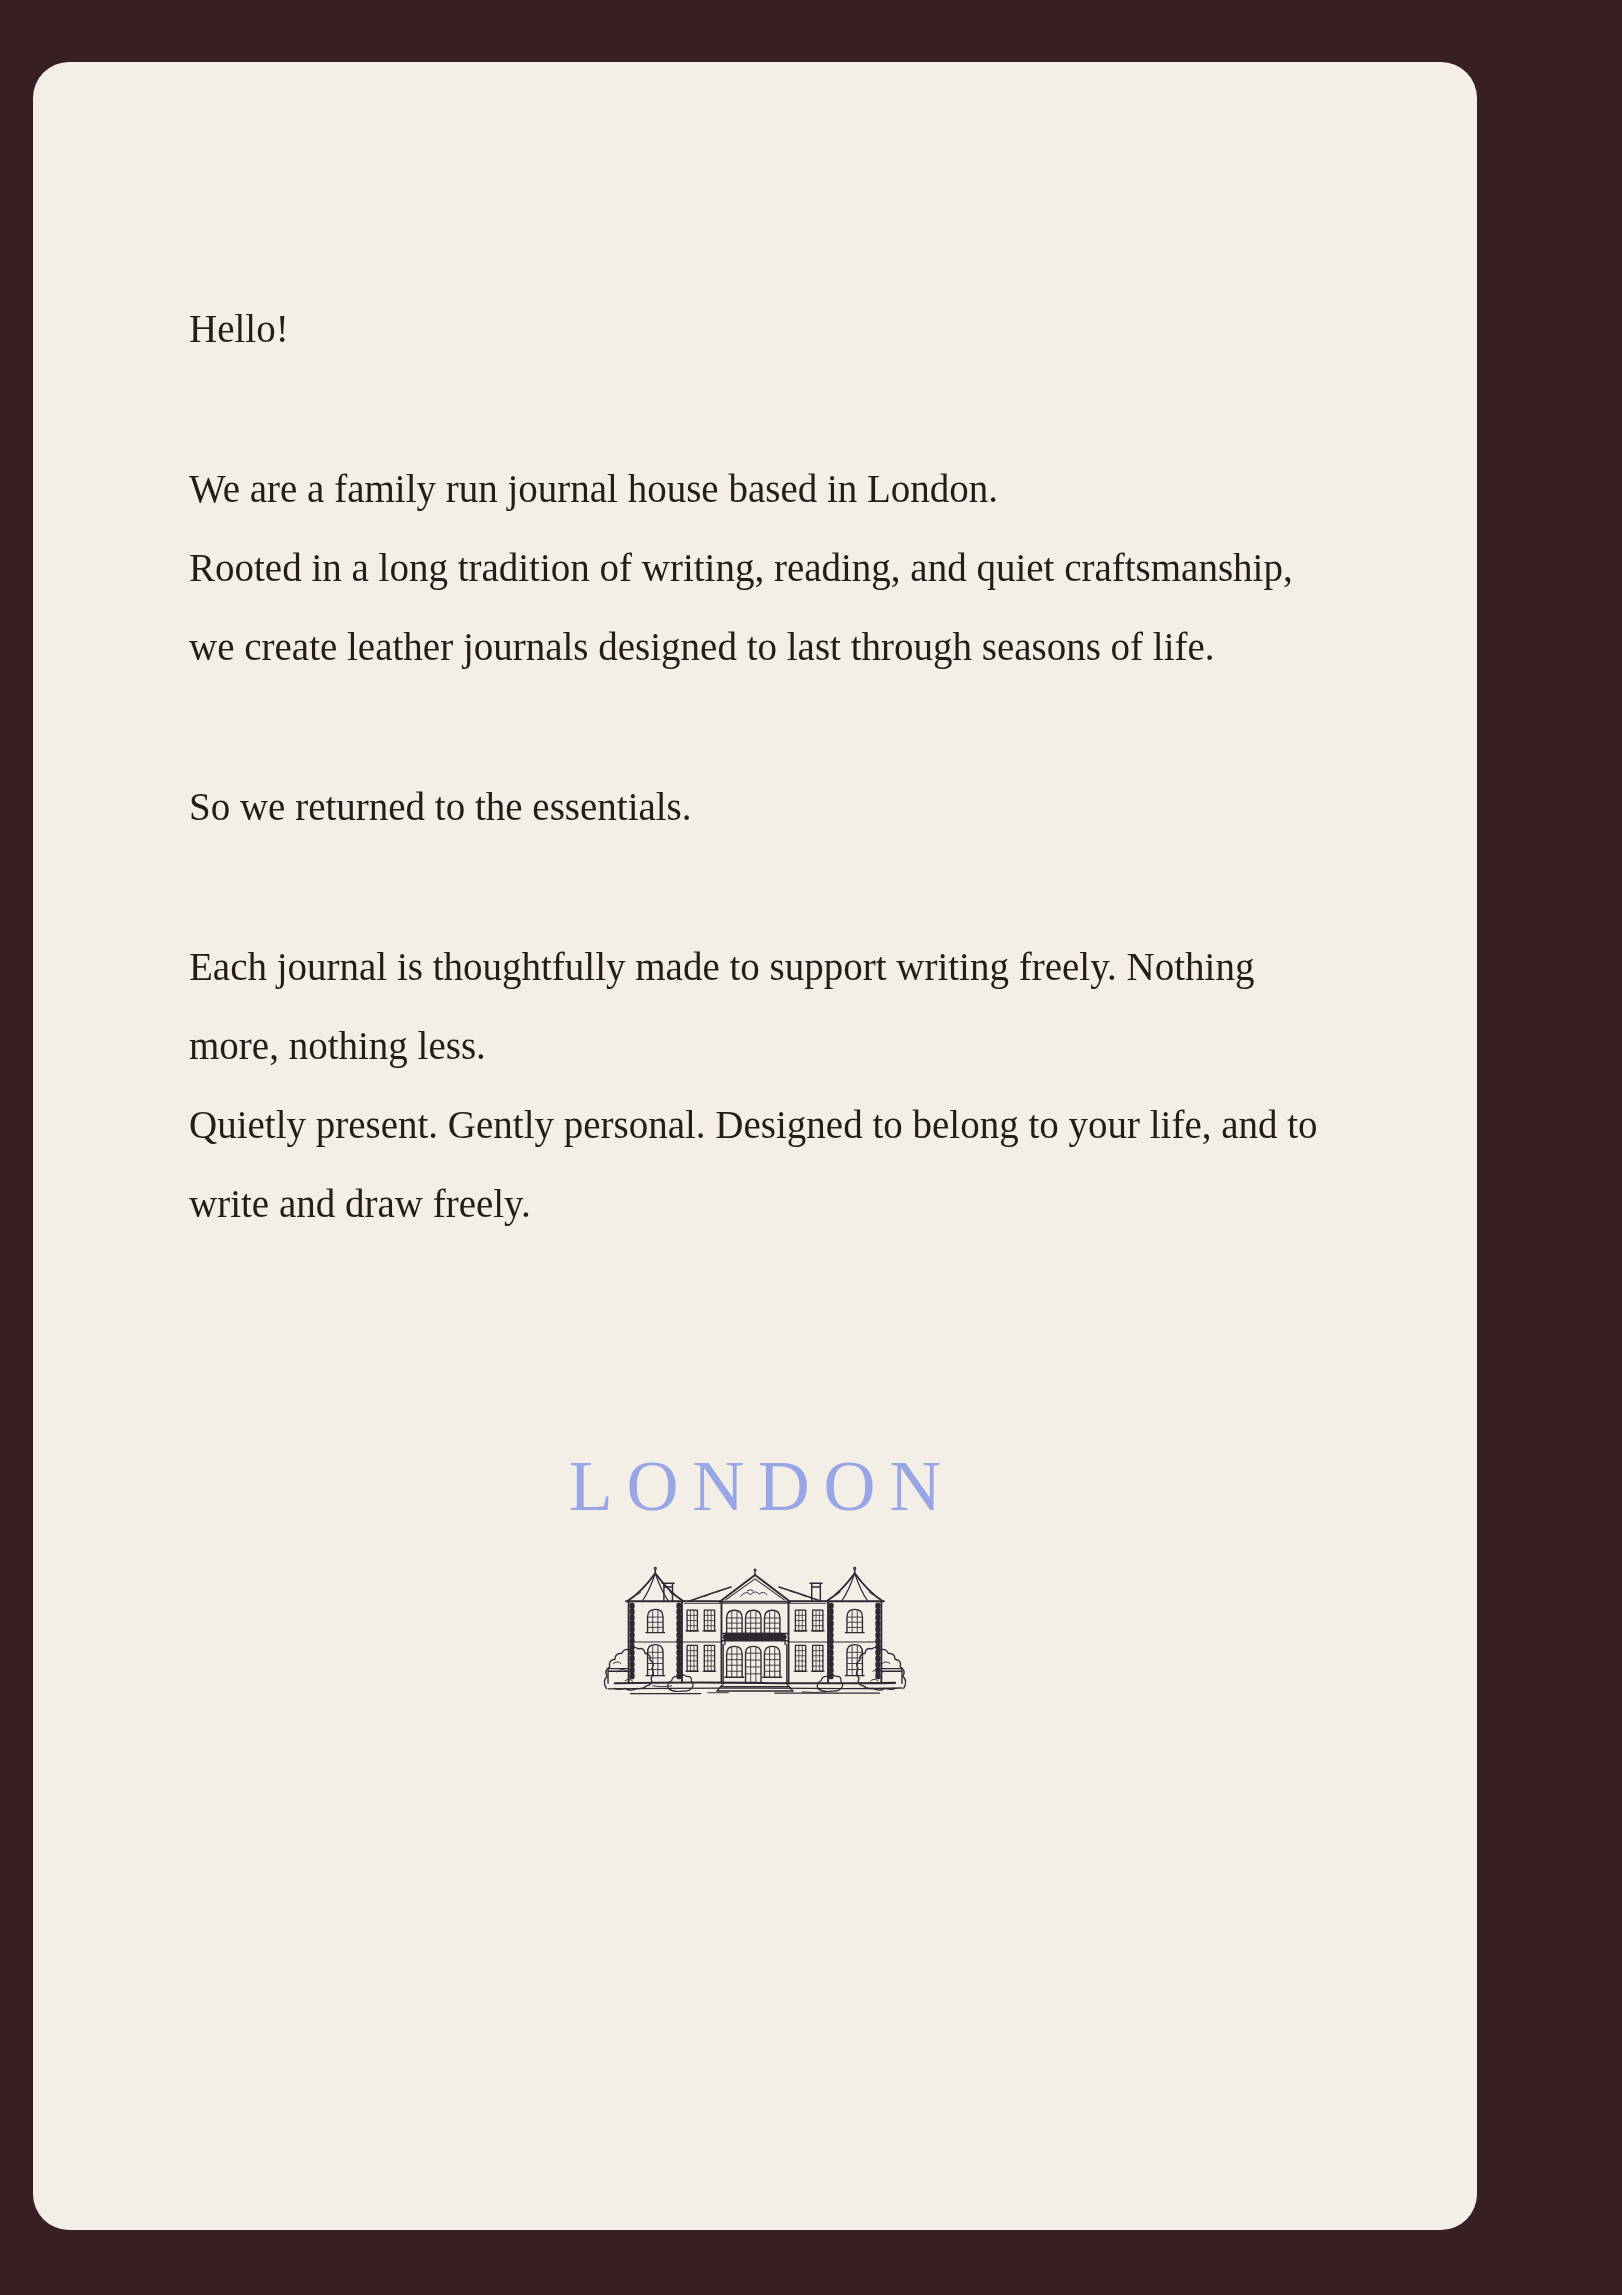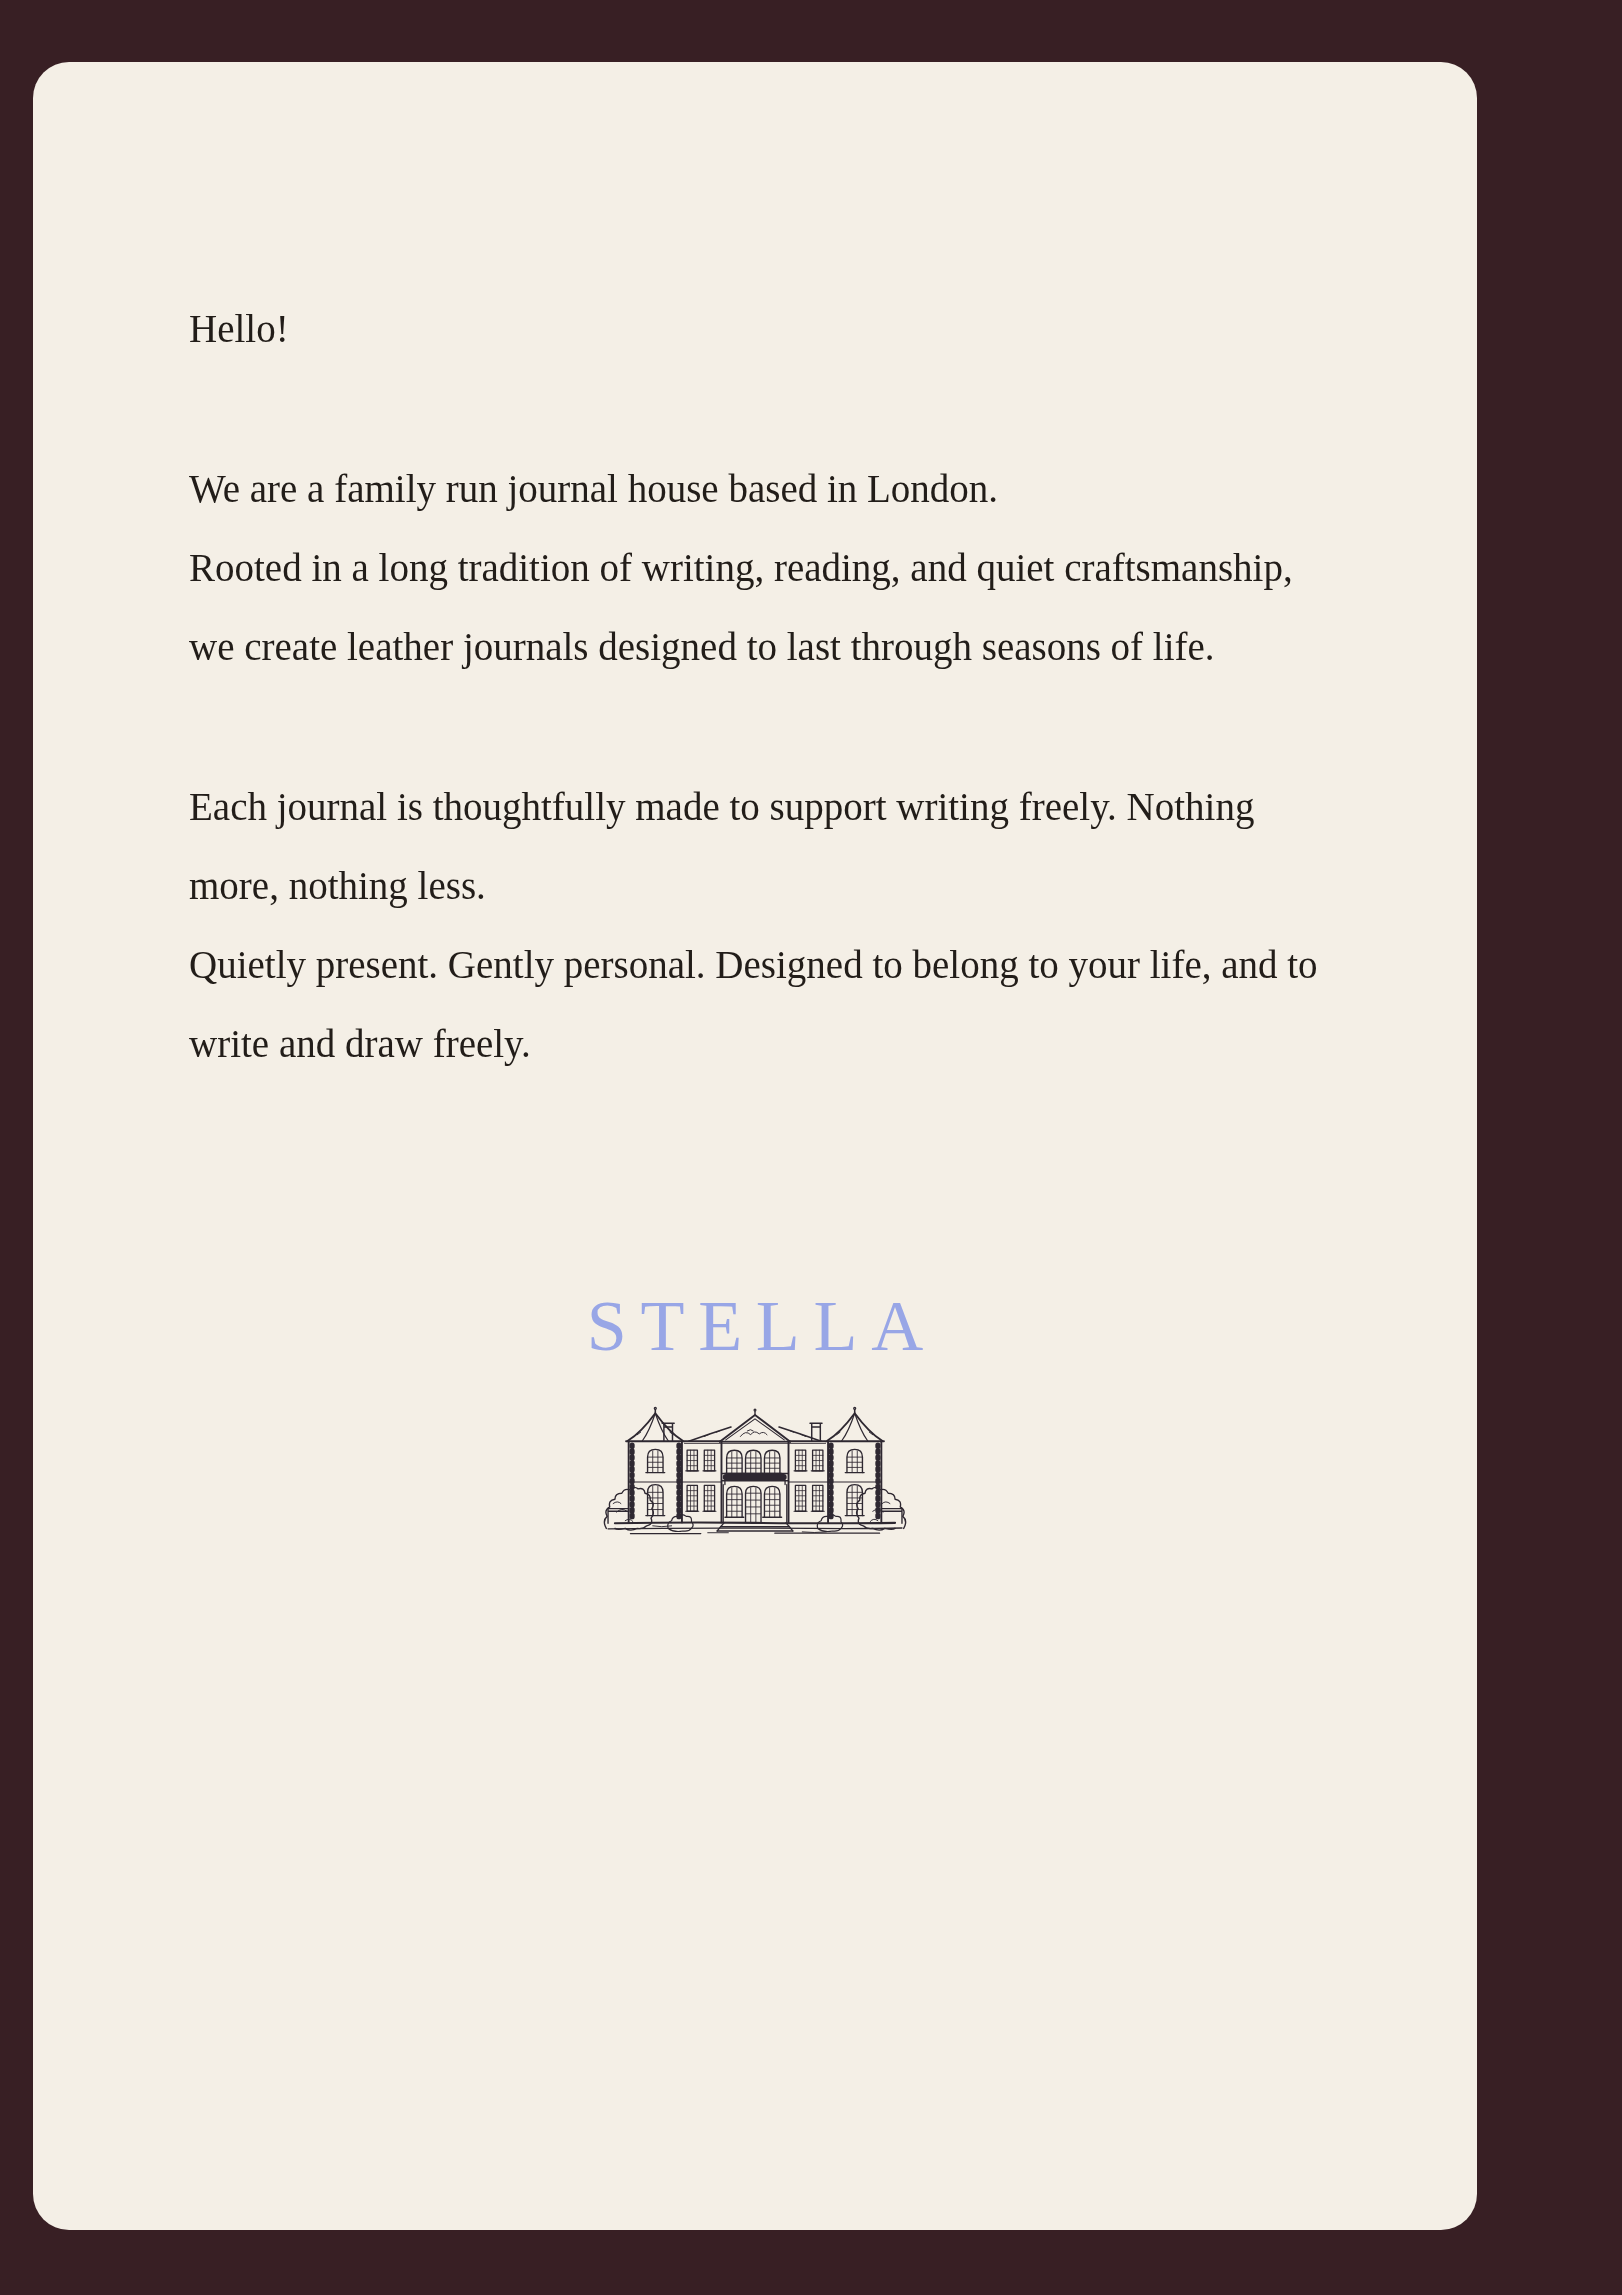--- a/index.html
+++ b/index.html
@@ -71,28 +71,29 @@
 </style>
 </head>
 <body>
 
 <div class="card">
   <div class="letter">
     <p>Hello!</p>
     <p>We are a family run journal house based in London.
 Rooted in a long tradition of writing, reading, and quiet craftsmanship,
 we create leather journals designed to last through seasons of life.</p>
+    <p>So we returned to the essentials.</p>
     <p>Each journal is thoughtfully made to support writing freely. Nothing
 more, nothing less.
 Quietly present. Gently personal. Designed to belong to your life, and to
 write and draw freely.</p>
   </div>
 
   <div class="logo">
-    <div class="wordmark">STELLA</div>
+    <div class="wordmark">LONDON</div>
 
     <svg class="manor" width="318" height="142" viewBox="0 0 370 165" aria-hidden="true">
 
       <path d="M22,141 Q100,139.5 185,140.5 Q280,141.5 348,140.5" stroke-width="2.4"></path>
       <path d="M14,147.5 Q120,146 250,147 Q310,147.5 356,146.5" stroke-width="1.6"></path>
       <path d="M40,153 H122 M208,152.5 H330" stroke-width="1.3"></path>
       <path d="M66,144 q10,2 22,0 M240,151 q14,1.5 28,0 M130,152 h24" stroke-width="1.1"></path>
 
       <path d="M14,124 H38 M14,124 V141 M14,127 H38" stroke-width="1.6"></path>
       <path d="M332,124 H356 M356,124 V141 M332,127 H356" stroke-width="1.6"></path>

